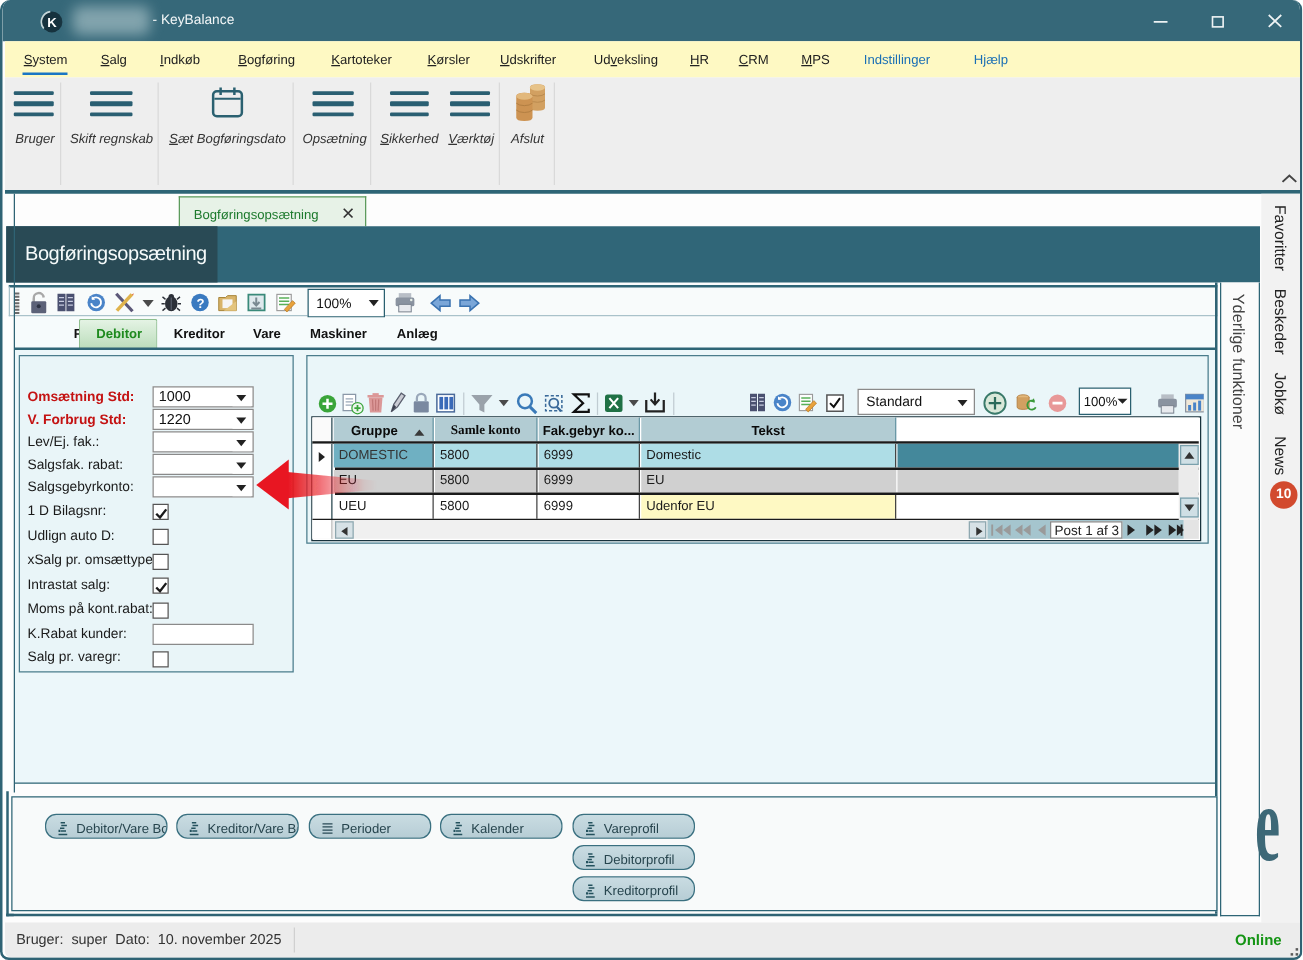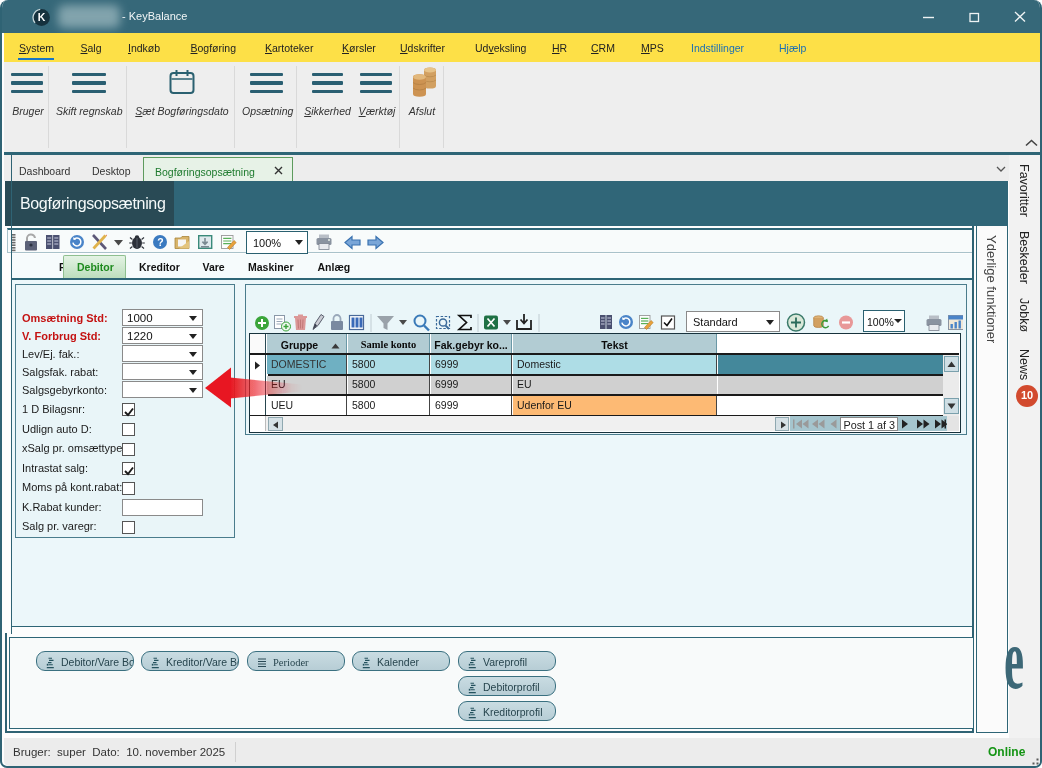--- a/index.html
+++ b/index.html
@@ -1,19 +1,19 @@
 <!DOCTYPE html>
 <html><head><meta charset="utf-8">
 <style>
 *{margin:0;padding:0;box-sizing:border-box;}
 html,body{width:1042px;height:768px;background:#fff;font-family:"Liberation Sans",sans-serif;overflow:hidden;}
 .abs{position:absolute;}
 #win{position:absolute;left:0;top:0;width:1042px;height:768px;background:#fdfdfd;border-radius:8px 8px 7px 7px;overflow:hidden;border-left:2px solid #2f6374;border-right:2px solid #2f6374;border-bottom:2px solid #2f6374;}
 #titlebar{position:absolute;left:0;top:0;width:1042px;height:33px;background:#366879;}
-#menubar{position:absolute;left:2px;top:33px;width:1038px;height:29px;background:#fde047;}
+#menubar{position:absolute;left:2px;top:33px;width:1038px;height:29px;background:#fef9c3;}
 .mi{position:absolute;top:9px;font-size:10.5px;color:#222;white-space:nowrap;}
 .mi u{text-decoration:underline;}
 .mi.blue{color:#1a6fb5;}
 #ribbon{position:absolute;left:2px;top:62px;width:1038px;height:90px;background:#eeeeee;}
 .rsep{position:absolute;top:4px;width:1px;height:82px;background:#d9d9d9;}
 .rlabel{position:absolute;top:42.5px;font-size:10.5px;color:#333;text-align:center;white-space:nowrap;font-style:italic;}
 .hbar{position:absolute;height:3.6px;background:#2a5f72;border-radius:1px;}
 #tealline{position:absolute;left:2px;top:151.5px;width:1038px;height:3px;background:#2e6576;}
 #tabrow{position:absolute;left:2px;top:154.5px;width:1005px;height:26.5px;background:#ededed;}
 .ttab{position:absolute;top:10px;font-size:10.5px;color:#333;}
@@ -136,27 +136,20 @@
     <div class="rlabel" style="left:238px;width:51px;">Opsætning</div>
     <div class="rlabel" style="left:300px;width:47px;"><u>S</u>ikkerhed</div>
     <div class="rlabel" style="left:353px;width:40px;"><u>V</u>ærktøj</div>
     <div class="rlabel" style="left:403px;width:30px;">Afslut</div>
     <svg class="abs" style="left:1020px;top:76px" width="15" height="10" viewBox="0 0 15 10">
       <path d="M2 7.5 L7.5 2.5 L13 7.5" stroke="#444" stroke-width="1.6" fill="none"></path>
     </svg>
   </div>
   <div id="tealline"></div>
 
-  <div id="tabrow">
-    <div class="ttab" style="left:15px;">Dashboard</div>
-    <div class="ttab" style="left:88px;">Desktop</div>
-    <svg class="abs" style="left:991px;top:10px" width="12" height="8" viewBox="0 0 12 8">
-        <path d="M2 2 L6 6 L10 2" stroke="#555" stroke-width="1.3" fill="none"></path>
-      </svg>
-  </div>
   <div id="activetab">
     <div class="abs" style="left:11px;top:7.5px;font-size:10.5px;color:#1d7a2d;">Bogføringsopsætning</div>
     <svg class="abs" style="left:129px;top:7px" width="11" height="11" viewBox="0 0 11 11">
         <path d="M2 2 L9 9 M9 2 L2 9" stroke="#333" stroke-width="1.4"></path>
       </svg>
   </div>
 
   <div id="pageheader">
     <div id="pageheaderdark"></div>
     <div class="abs" style="left:15px;top:14px;font-size:16px;letter-spacing:-0.35px;color:#f5fafa;">Bogføringsopsætning</div>
@@ -495,21 +488,21 @@
       <div class="gc" style="left:17px;top:41.5px;width:80px;background:#d0d0d0;">EU</div>
       <div class="gc" style="left:98px;top:41.5px;width:82px;background:#d0d0d0;">5800</div>
       <div class="gc" style="left:181px;top:41.5px;width:81px;background:#d0d0d0;">6999</div>
       <div class="gc" style="left:263px;top:41.5px;width:204px;background:#d0d0d0;border-right:none;">EU</div>
       <div class="abs" style="left:468px;top:41.5px;width:225px;height:18.5px;background:#d0d0d0;"></div>
       <div class="abs" style="left:17.5px;top:60px;width:691.5px;height:2px;background:#1a1a1a;"></div>
 
       <div class="gc" style="left:17px;top:62px;width:80px;background:#fff;">UEU</div>
       <div class="gc" style="left:98px;top:62px;width:82px;background:#fff;">5800</div>
       <div class="gc" style="left:181px;top:62px;width:81px;background:#fff;">6999</div>
-      <div class="gc" style="left:263px;top:62px;width:204px;background:#fdba74;">Udenfor EU</div>
+      <div class="gc" style="left:263px;top:62px;width:204px;background:#fef9c3;">Udenfor EU</div>
       <div class="abs" style="left:0;top:80.5px;width:709px;height:1.5px;background:#1a1a1a;"></div>
 
       <div class="abs" style="left:693px;top:21px;width:16px;height:76px;background:#ebebeb;"></div>
       <div class="abs" style="left:693.5px;top:21.5px;width:15px;height:16.5px;background:#cfdfe5;border:1px solid #7aa0ac;">
         <svg class="abs" style="left:2.5px;top:4px" width="9" height="7" viewBox="0 0 9 7">
             <path d="M0.5 6 L4.5 0.5 L8.5 6 Z" fill="#333"></path>
           </svg>
       </div>
       <div class="abs" style="left:693.5px;top:63.5px;width:15px;height:16.5px;background:#cfdfe5;border:1px solid #7aa0ac;">
         <svg class="abs" style="left:2.5px;top:4.5px" width="9" height="7" viewBox="0 0 9 7">
@@ -569,21 +562,21 @@
     <div class="bbtn" style="left:131px;top:13px;"><svg class="bicon" width="9" height="12" viewBox="0 0 9 12">
           <g stroke="#24525e" stroke-width="1.1">
             <line x1="2.5" y1="1.2" x2="6" y2="1.2"></line>
             <line x1="3" y1="3.4" x2="7.5" y2="3.4"></line>
             <line x1="2" y1="5.6" x2="5.5" y2="5.6"></line>
             <line x1="2.8" y1="7.8" x2="6.8" y2="7.8"></line>
             <line x1="0.8" y1="10.6" x2="7.8" y2="10.6"></line>
           </g>
           <rect x="0.8" y="6.8" width="1.6" height="1.8" fill="#24525e"></rect>
         </svg><span>Kreditor/Vare Bog</span></div>
-    <div class="bbtn" style="left:237px;top:13px;font-family:Liberation Serif, serif;"><svg class="bicon" width="10" height="12" viewBox="0 0 10 12">
+    <div class="bbtn" style="left:237px;top:13px;"><svg class="bicon" width="10" height="12" viewBox="0 0 10 12">
           <g stroke="#2a4a56" stroke-width="1">
             <line x1="1" y1="2" x2="9" y2="2"></line>
             <line x1="1" y1="4.5" x2="9" y2="4.5"></line>
             <line x1="1" y1="7" x2="9" y2="7"></line>
             <line x1="1" y1="9.5" x2="9" y2="9.5"></line>
           </g>
         </svg><span>Perioder</span></div>
     <div class="bbtn" style="left:342px;top:13px;"><svg class="bicon" width="9" height="12" viewBox="0 0 9 12">
           <g stroke="#24525e" stroke-width="1.1">
             <line x1="2.5" y1="1.2" x2="6" y2="1.2"></line>

